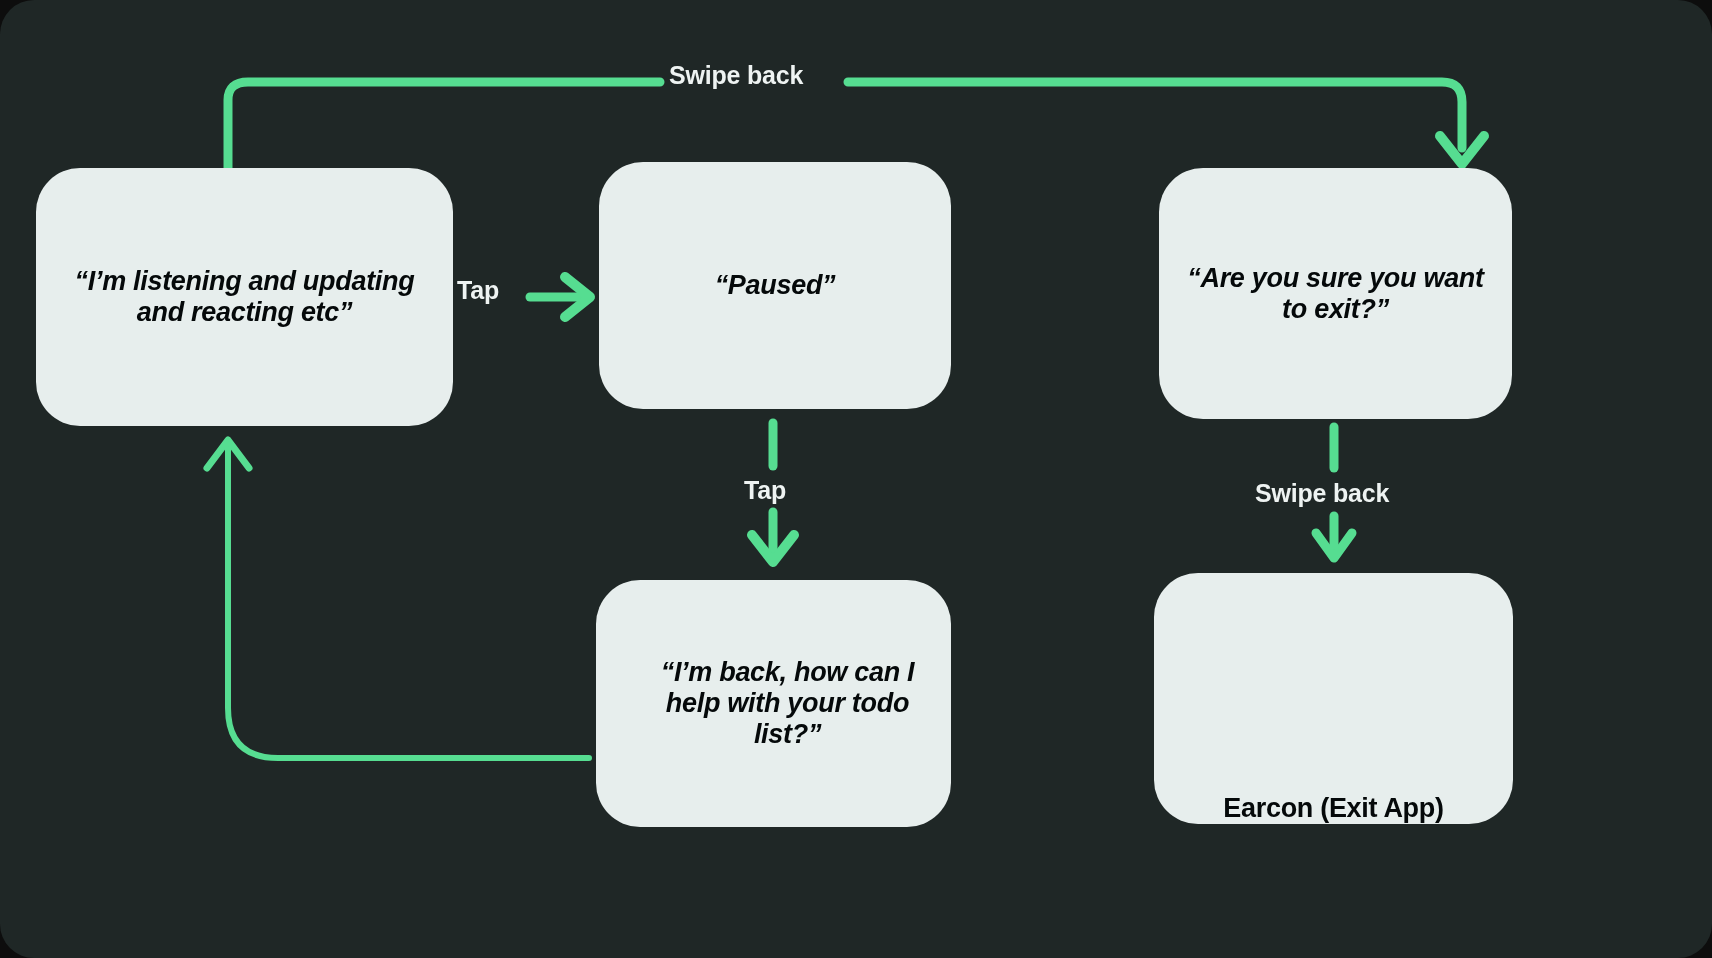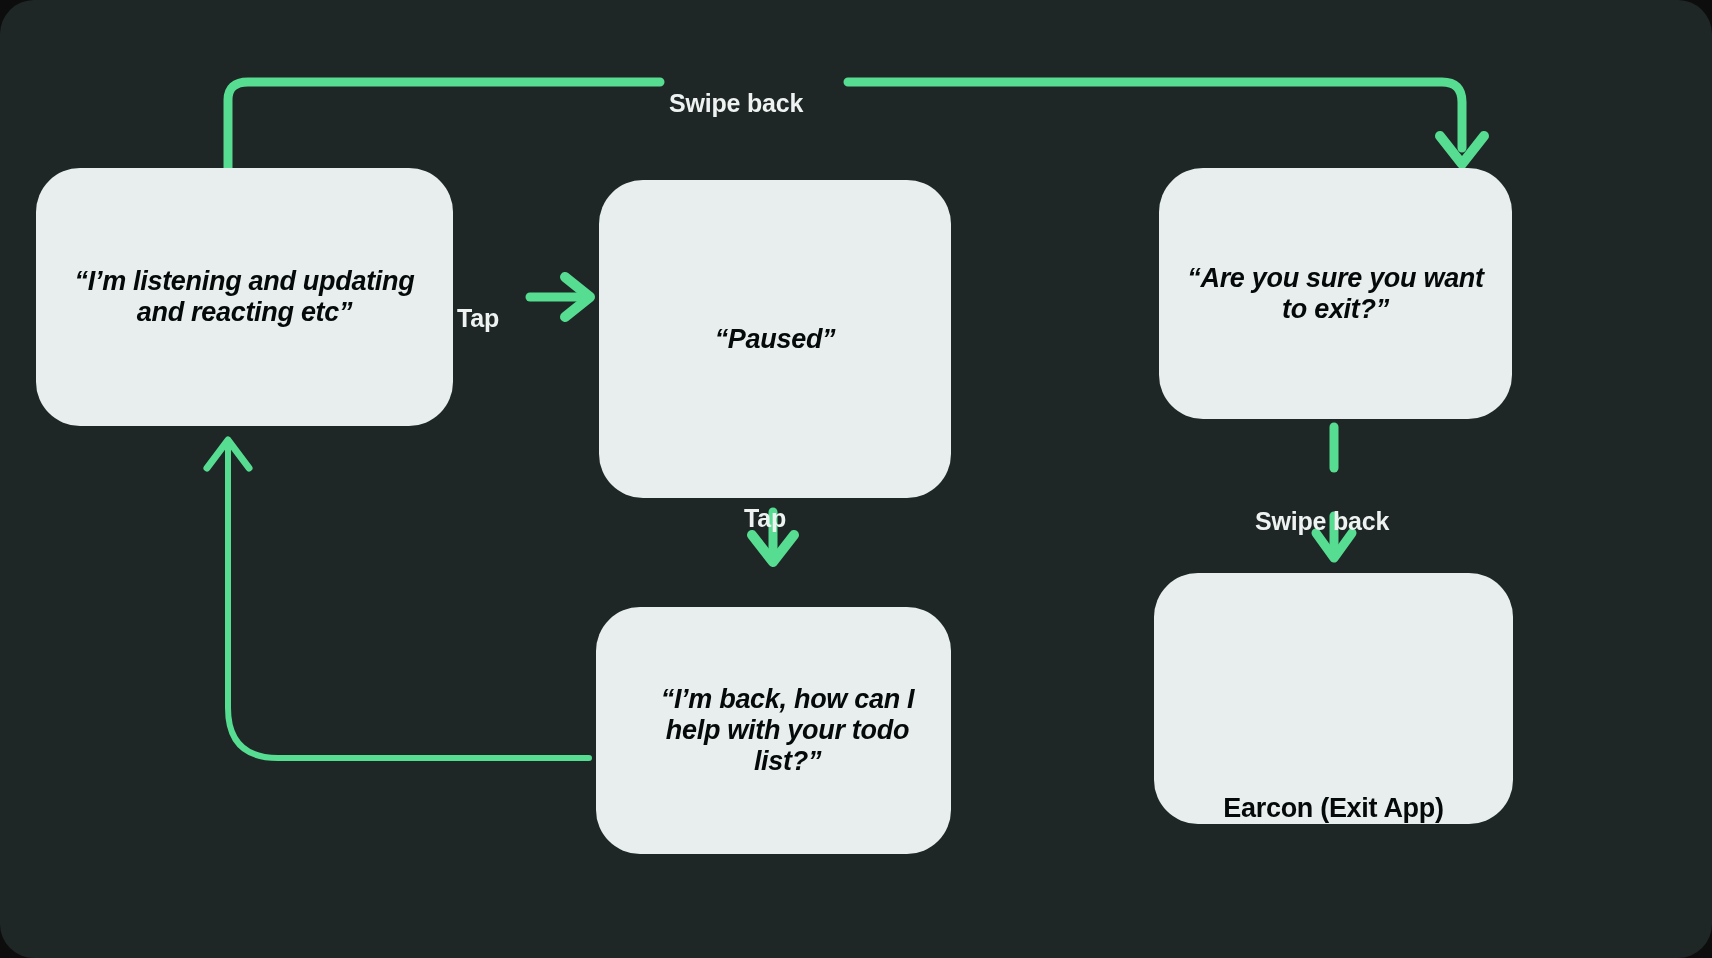--- a/index.html
+++ b/index.html
@@ -47,34 +47,33 @@
     line-height: 1.14;
     letter-spacing: -0.3px;
     padding: 0 26px;
   }
   .node.plain .node-text {
     font-style: normal;
     font-size: 27px;
   }
   
   #node-listening { left: 36px;   top: 168px; width: 417px; height: 258px; }
-  #node-paused    { left: 599px;  top: 180px; width: 352px; height: 318px; }
+  #node-paused    { left: 599px;  top: 162px; width: 352px; height: 247px; }
   #node-confirm   { left: 1159px; top: 168px; width: 353px; height: 251px; }
-  #node-back      { left: 596px;  top: 607px; width: 355px; height: 247px; padding-left: 28px; }
+  #node-back      { left: 596px;  top: 580px; width: 355px; height: 247px; padding-left: 28px; }
   #node-earcon    { left: 1154px; top: 573px; width: 359px; height: 251px; align-items: flex-end; }
 
   .edge-label {
     position: absolute;
     color: #eef3f2;
     font-weight: 700;
     font-size: 25px;
     letter-spacing: -0.2px;
     white-space: nowrap;
     line-height: 1;
-    margin-top: 28px;
   }
   #label-swipe-top   { left: 669px;  top: 63px;  }
   #label-tap-right   { left: 457px;  top: 278px; }
   #label-tap-down    { left: 744px;  top: 478px; }
   #label-swipe-right { left: 1255px; top: 481px; }
 </style>
 </head>
 <body>
 
 <div id="canvas">

